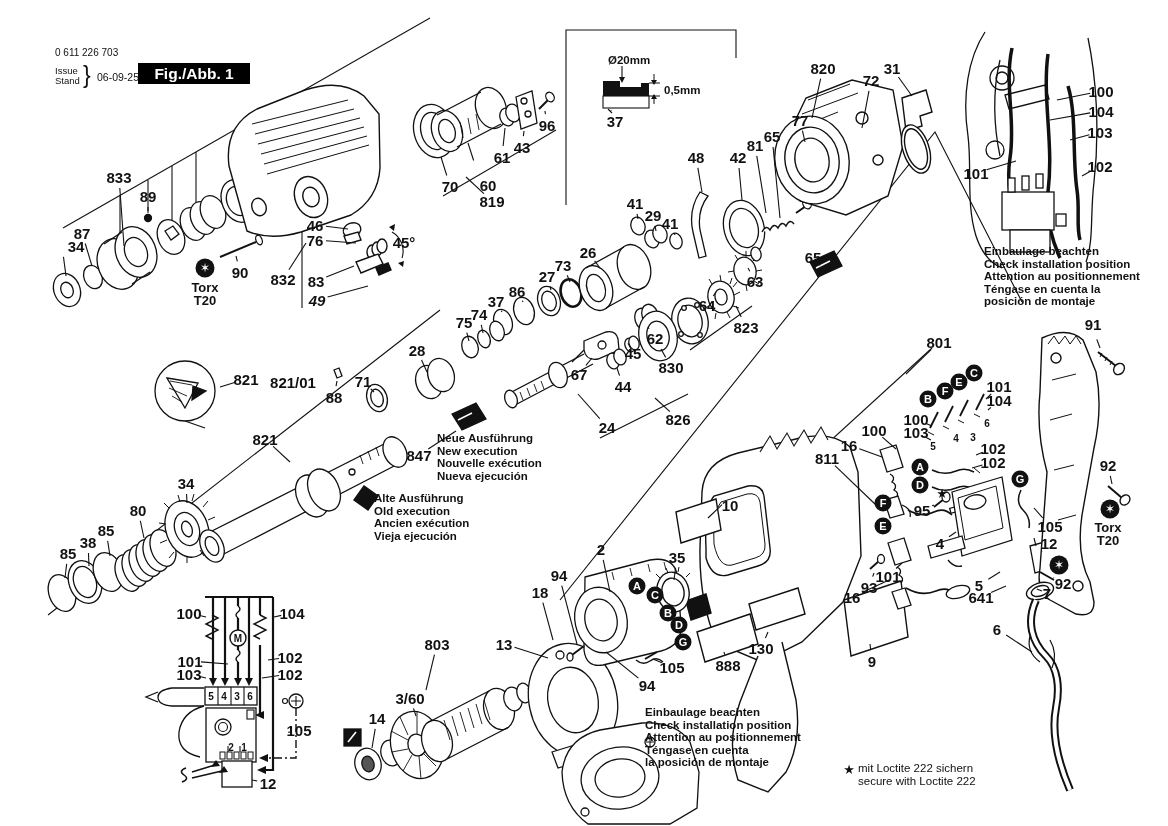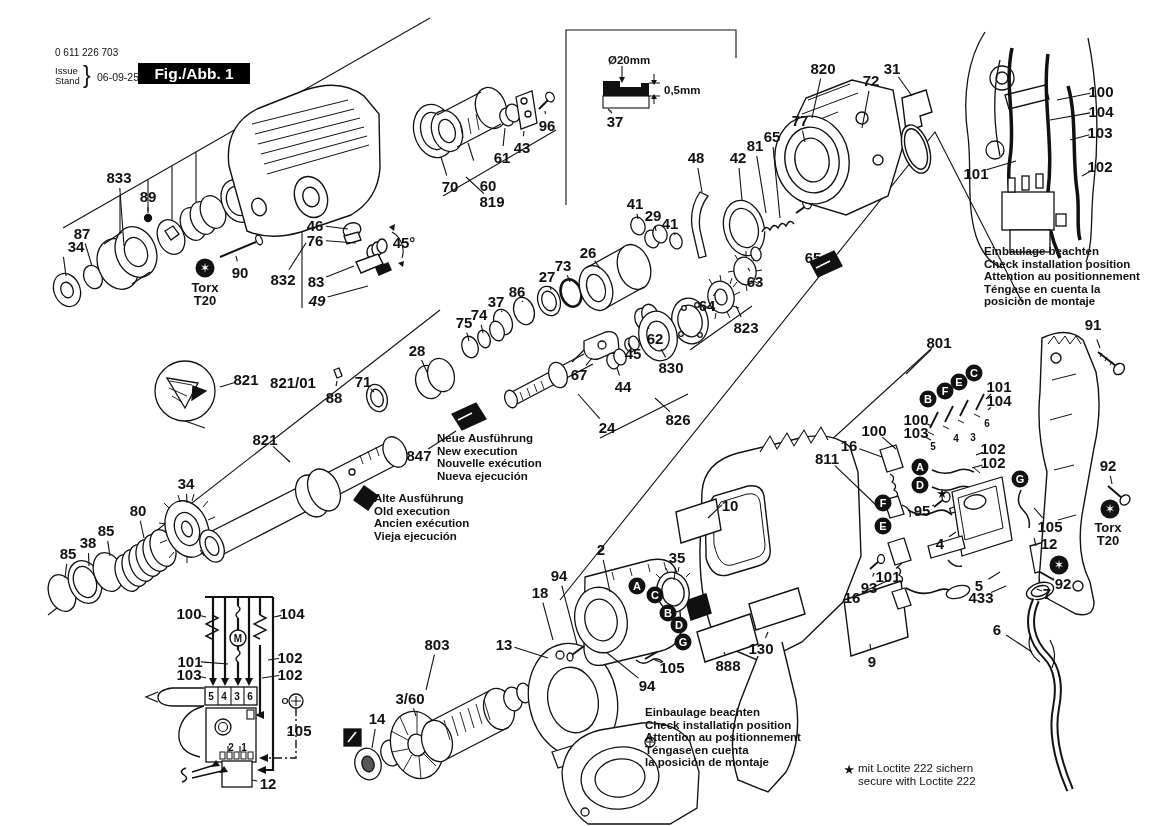--- a/index.html
+++ b/index.html
@@ -635,21 +635,21 @@
       <span class="part-label" style="left: 999px; top: 386px;">101</span>
       <span class="part-label" style="left: 999px; top: 400px;">104</span>
       <span class="part-label" style="left: 993px; top: 448px;">102</span>
       <span class="part-label" style="left: 993px; top: 462px;">102</span>
       <span class="part-label" style="left: 922px; top: 510px;">95</span>
       <span class="part-label" style="left: 940px; top: 543px;">4</span>
       <span class="part-label" style="left: 888px; top: 576px;">101</span>
       <span class="part-label" style="left: 869px; top: 587px;">93</span>
       <span class="part-label" style="left: 852px; top: 597px;">16</span>
       <span class="part-label" style="left: 979px; top: 585px;">5</span>
-      <span class="part-label" style="left: 981px; top: 597px;">433</span>
+      <span class="part-label" style="left: 981px; top: 597px;">641</span>
       <span class="part-label" style="left: 1093px; top: 324px;">91</span>
       <span class="part-label" style="left: 1108px; top: 465px;">92</span>
       <span class="part-label" style="left: 1050px; top: 526px;">105</span>
       <span class="part-label" style="left: 1049px; top: 543px;">12</span>
       <span class="part-label" style="left: 1063px; top: 583px;">92</span>
       <span class="part-label" style="left: 1047px; top: 593px;">7</span>
       <span class="part-label" style="left: 997px; top: 629px;">6</span>
       <span class="part-label" style="left: 1101px; top: 91px;">100</span>
       <span class="part-label" style="left: 1101px; top: 111px;">104</span>
       <span class="part-label" style="left: 1100px; top: 132px;">103</span>

